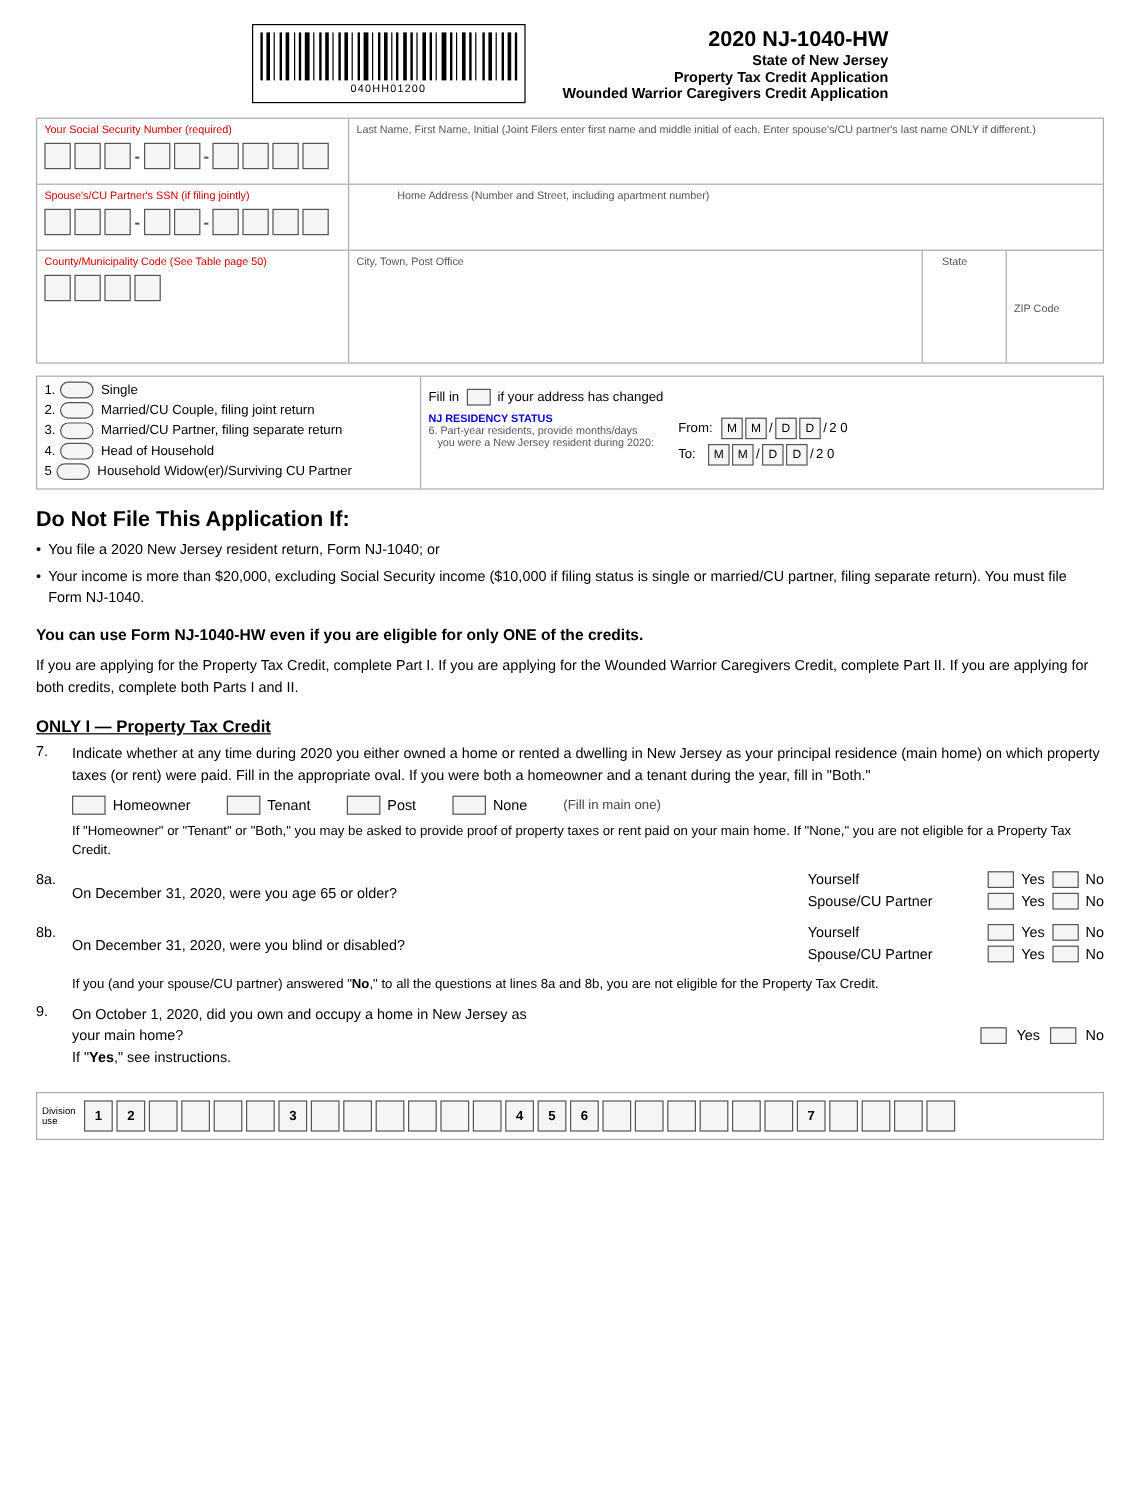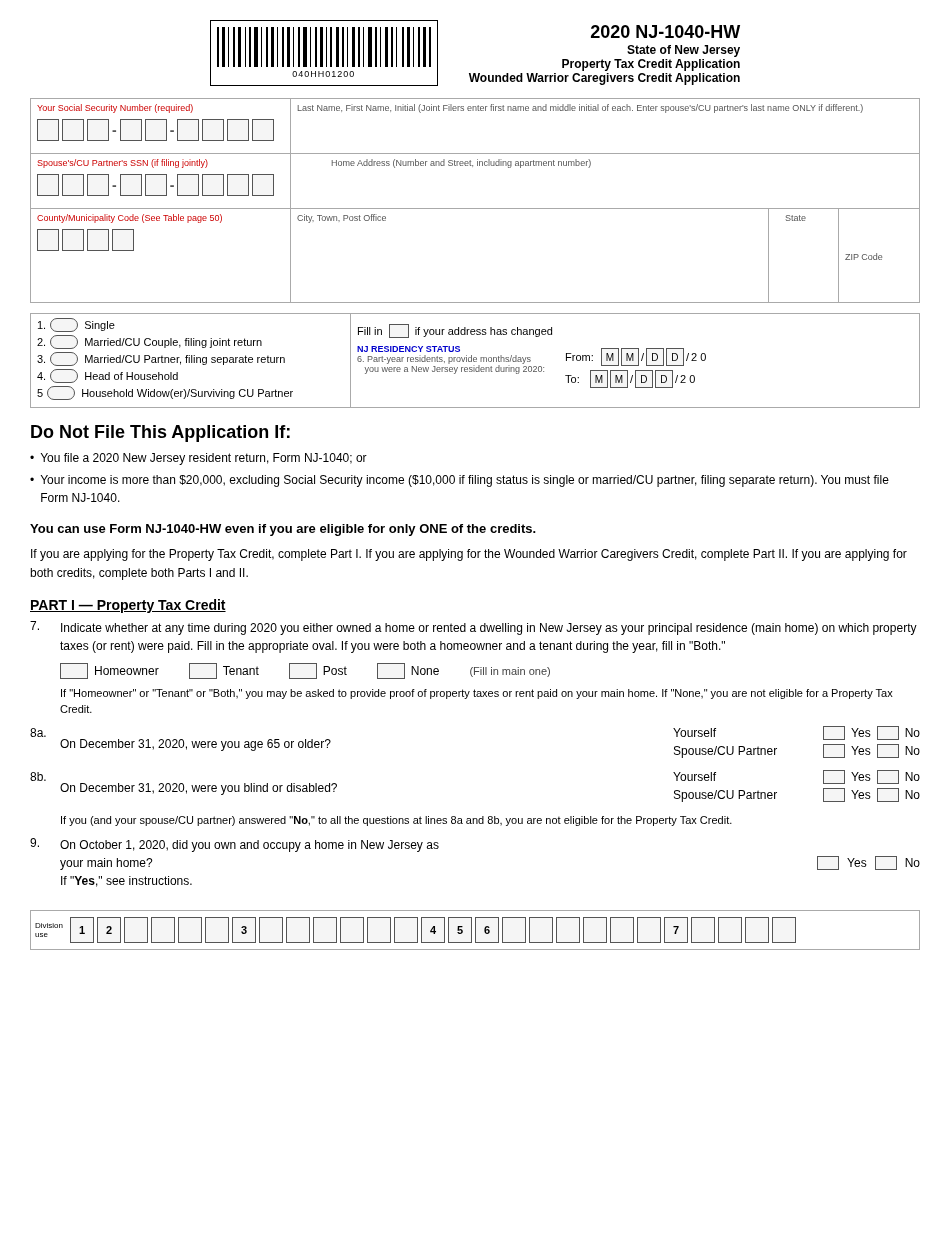--- a/index.html
+++ b/index.html
@@ -586,21 +586,21 @@
     </div>
     <div class="bullet-item">
       <span class="bullet-dot">•</span>
       <span>Your income is more than $20,000, excluding Social Security income ($10,000 if filing status is single or married/CU partner, filing separate return). You must file Form NJ-1040.</span>
     </div>
   </div>
 
   <div class="subsection-title">You can use Form NJ-1040-HW even if you are eligible for only ONE of the credits.</div>
   <div class="body-text">If you are applying for the Property Tax Credit, complete Part I. If you are applying for the Wounded Warrior Caregivers Credit, complete Part II. If you are applying for both credits, complete both Parts I and II.</div>
 
-  <div class="part-title">PART I — Property Tax Credit</div>
+  <div class="part-title">ONLY I — Property Tax Credit</div>
 
   <div class="question-row">
     <div class="q-num">7.</div>
     <div class="q-text">Indicate whether at any time during 2020 you either owned a home or rented a dwelling in New Jersey as your principal residence (main home) on which property taxes (or rent) were paid. Fill in the appropriate oval. If you were both a homeowner and a tenant during the year, fill in "Both."</div>
   </div>
 
   <div class="options-row" style="margin-left:30px;">
     <div class="option-item">
       <span class="radio-box"></span>
       <span>Homeowner</span>

